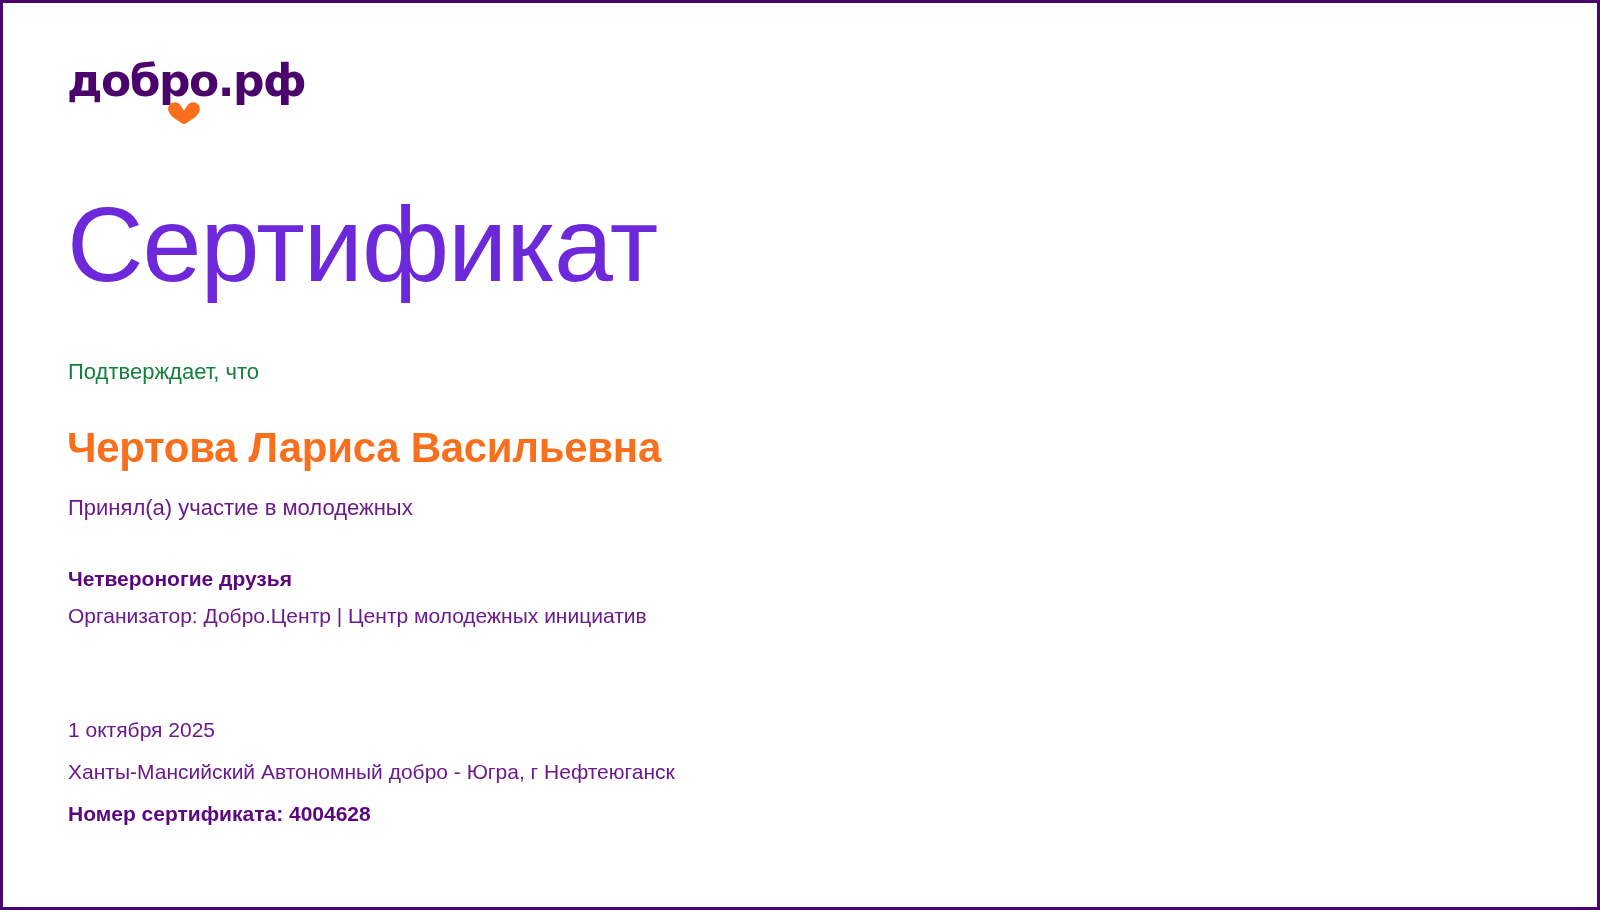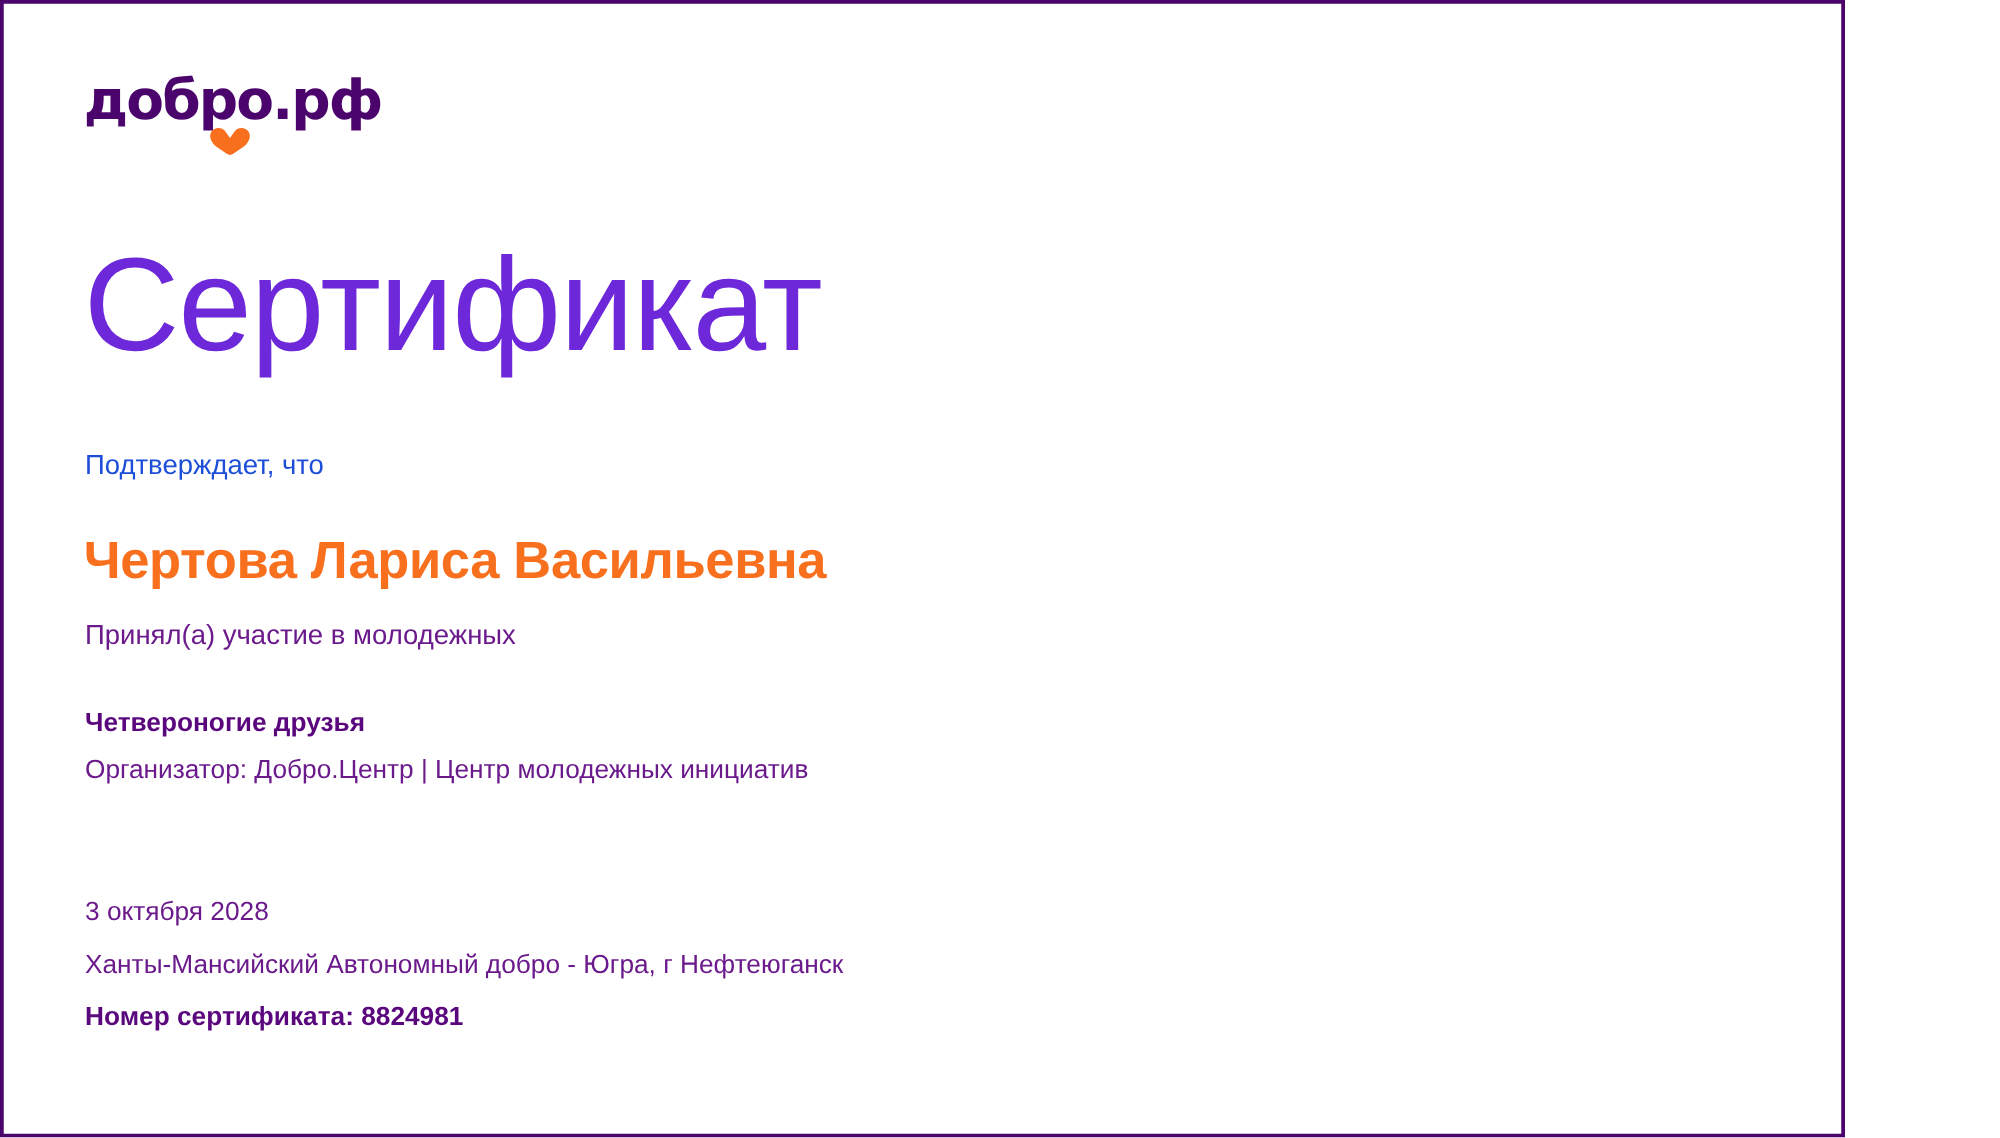--- a/index.html
+++ b/index.html
@@ -7,21 +7,21 @@
     margin: 0;
     padding: 0;
     background: #ffffff;
   }
   body {
     font-family: "Liberation Sans", "DejaVu Sans", sans-serif;
   }
 
   .certificate-page {
     position: relative;
-    width: 1476px;
+    width: 1600px;
     height: 910px;
     box-sizing: border-box;
     background: #ffffff;
     border: 3px solid #4B046B;
     overflow: hidden;
   }
 
   .content {
     position: absolute;
     left: 64px;
@@ -69,21 +69,21 @@
     white-space: nowrap;
   }
 
   
   .line-confirms {
     position: absolute;
     left: 1px;
     top: 355px;
     font-size: 22px;
     font-weight: 400;
-    color: #1d4ed8;
+    color: #15803d;
     line-height: 1.3;
     white-space: nowrap;
   }
 
   .recipient-name {
     position: absolute;
     left: 0px;
     top: 420px;
     font-size: 42px;
     font-weight: 700;
@@ -177,19 +177,19 @@
 
     <div class="recipient-name">Чертова Лариса Васильевна</div>
 
     <div class="line-participated">Принял(а) участие в молодежных</div>
 
     <div class="event-name">Четвероногие друзья</div>
 
     <div class="line-organizer">Организатор: Добро.Центр | Центр молодежных инициатив</div>
 
     <div class="footer-block">
-      <div class="footer-date">3 октября 2028</div>
+      <div class="footer-date">1 октября 2025</div>
       <div class="footer-location">Ханты-Мансийский Автономный добро - Югра, г Нефтеюганск</div>
-      <div class="footer-number">Номер сертификата: 8824981</div>
+      <div class="footer-number">Номер сертификата: 4004628</div>
     </div>
 
   </div>
 </div>
 
 </body></html>

